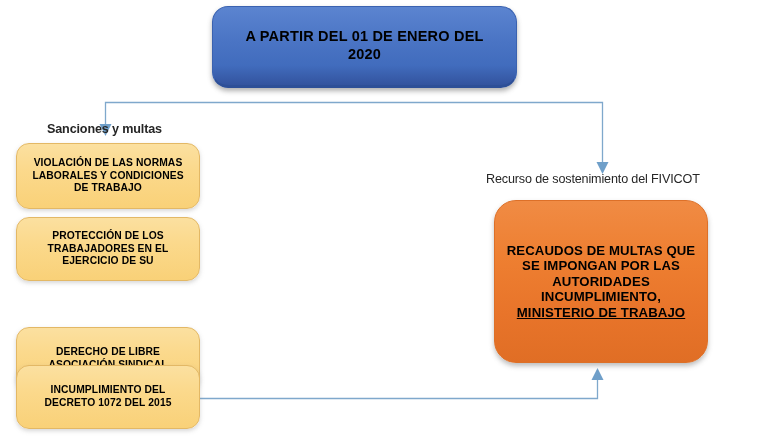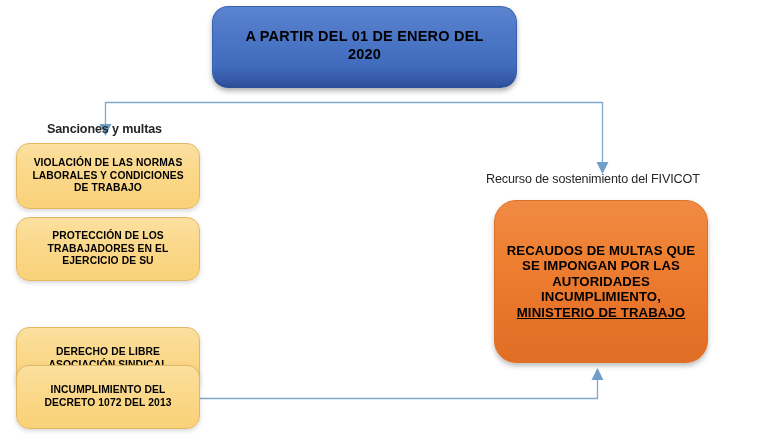--- a/index.html
+++ b/index.html
@@ -145,20 +145,20 @@
 
   <div class="node node-yellow" id="node-y1">
     <span class="label">VIOLACIÓN DE LAS NORMAS LABORALES Y CONDICIONES DE TRABAJO</span>
   </div>
 
   <div class="node node-yellow" id="node-y3">
     <span class="label">DERECHO DE LIBRE ASOCIACIÓN SINDICAL</span>
   </div>
 
   <div class="node node-yellow" id="node-y4">
-    <span class="label">INCUMPLIMIENTO DEL DECRETO 1072 DEL 2013</span>
+    <span class="label">INCUMPLIMIENTO DEL DECRETO 1072 DEL 2015</span>
   </div>
 
   <div class="node" id="node-orange">
     <span class="label"><span>RECAUDOS DE MULTAS QUE SE IMPONGAN POR LAS AUTORIDADES INCUMPLIMIENTO,</span> <span class="underlined">MINISTERIO DE TRABAJO</span></span>
   </div>
 
 </div>
 
 </body></html>

